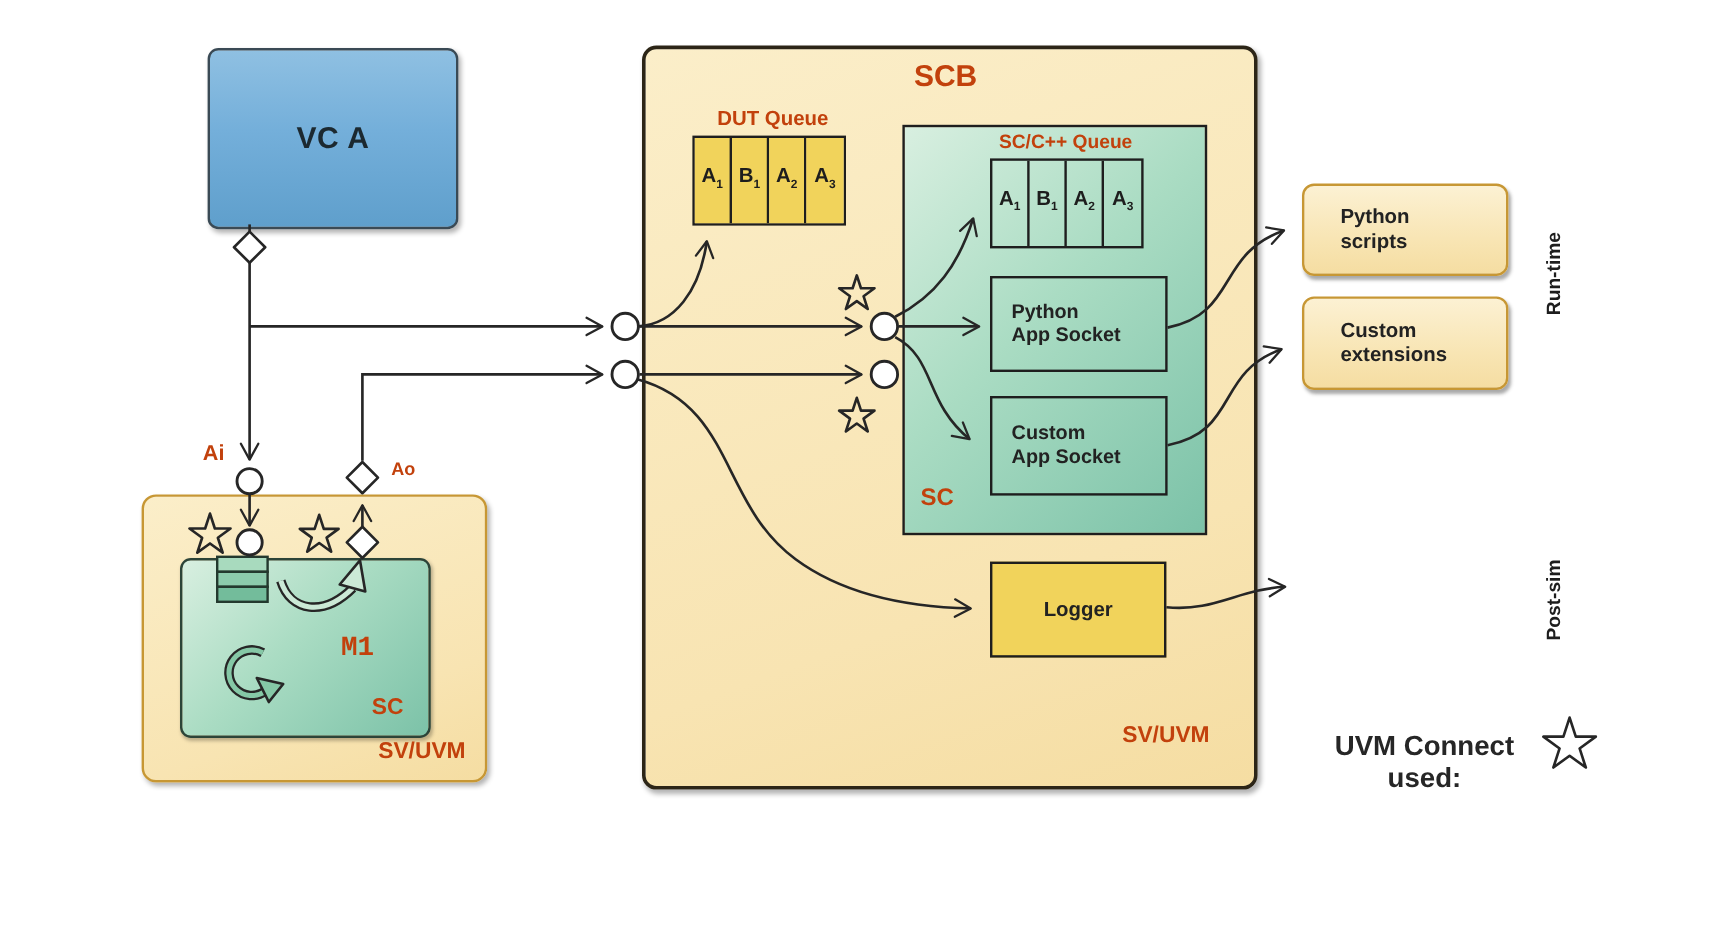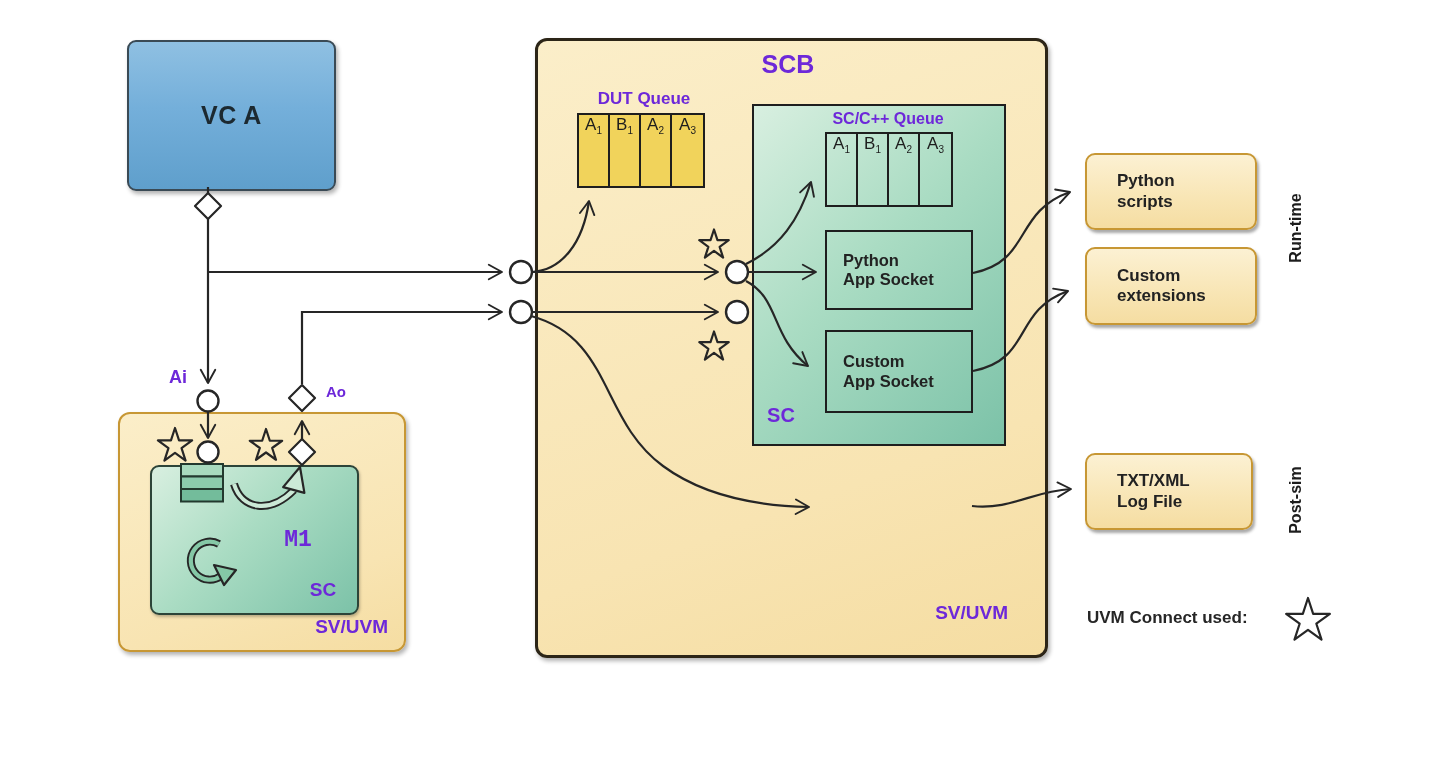--- a/index.html
+++ b/index.html
@@ -24,28 +24,28 @@
   
   .greenbox{background:linear-gradient(135deg,#D8EFE0 0%,#AADCC3 45%,#7CC2A8 100%);}
   .m1box{border:2.4px solid #2C4438;border-radius:9px;box-shadow:1px 2px 3px rgba(0,0,0,.25);}
   .scbox{border:2.4px solid #1e1e1e;}
   
   .vca{
     background:linear-gradient(180deg,#8FC0E2 0%,#74AFDA 45%,#5F9FCC 100%);
     border:2.5px solid #3A4A55;border-radius:9px;
     box-shadow:2px 3px 4px rgba(0,0,0,.30);
     display:flex;align-items:center;justify-content:center;
-    font-size:25px;font-weight:700;letter-spacing:.5px;color:#1c2930;
+    font-size:25px;font-weight:700;letter-spacing:.5px;color:#1c2930;margin-left:46px;
   }
   
   .queue{display:flex;border:2.5px solid #1e1e1e;box-sizing:border-box;}
   .queue .cell{
     width:31.5px;box-sizing:border-box;border-right:2.3px solid #1e1e1e;
-    display:flex;align-items:flex-start;justify-content:center;padding-bottom:5px;
-    font-size:17px;font-weight:400;color:#1d1d1d;
+    display:flex;align-items:center;justify-content:center;padding-bottom:5px;
+    font-size:17px;font-weight:700;color:#1d1d1d;
   }
   .queue .cell:last-child{border-right:none;}
   .queue .cell sub{font-size:10px;line-height:1;transform:translateY(1px);}
   .dutq .cell{background:#F1D35B;}
   
   .sock{
     border:2.3px solid #1e1e1e;box-sizing:border-box;
     display:flex;flex-direction:column;justify-content:center;
     padding-left:16px;font-size:16.5px;font-weight:600;line-height:1.18;color:#222;
   }
@@ -55,21 +55,21 @@
     font-size:17px;font-weight:600;color:#222;
   }
   
   .obox{
     background:linear-gradient(180deg,#FCF1D3 0%,#F8E5B4 60%,#F5DDA2 100%);
     border:2.3px solid #C79734;border-radius:10px;
     box-shadow:2px 3px 3px rgba(40,40,40,.40);
     box-sizing:border-box;display:flex;flex-direction:column;justify-content:center;
     padding-left:30px;font-size:17px;font-weight:600;line-height:1.18;color:#222;
   }
-  .lbl{font-weight:700;color:#6d28d9;}
+  .lbl{font-weight:700;color:#c2410c;}
   .vlabel{
     width:120px;height:22px;text-align:center;font-size:16px;font-weight:600;
     transform:rotate(-90deg);color:#1d1d1d;
   }
   svg.overlay{position:absolute;left:0;top:0;z-index:10;pointer-events:none;}
 </style>
 </head>
 <body>
 
 <div id="canvas">
@@ -126,37 +126,36 @@
   <div class="abs sock" style="left:825px;top:230px;width:148px;height:80px;">
     <div>Python</div>
     <div>App Socket</div>
   </div>
   <div class="abs sock" style="left:825px;top:330px;width:148px;height:83px;">
     <div>Custom</div>
     <div>App Socket</div>
   </div>
   <div class="abs lbl" style="left:756px;top:404px;width:50px;text-align:center;font-size:20px;">SC</div>
 
+  <div class="abs logger" style="left:825px;top:468px;width:147px;height:80px;">
+    <span>Logger</span>
+  </div>
 
   <div class="abs obox" style="left:1085px;top:153px;width:172px;height:77px;">
     <div>Python</div>
     <div>scripts</div>
   </div>
   <div class="abs obox" style="left:1085px;top:247px;width:172px;height:78px;">
     <div>Custom</div>
     <div>extensions</div>
   </div>
-  <div class="abs obox" style="left:1085px;top:453px;width:168px;height:77px;">
-    <div>TXT/XML</div>
-    <div>Log File</div>
-  </div>
   <div class="abs vlabel" style="left:1238px;top:217px;">Run-time</div>
   <div class="abs vlabel" style="left:1238px;top:489px;">Post-sim</div>
 
-  <div class="abs" style="left:1087px;top:608px;width:200px;font-size:17px;font-weight:600;">UVM Connect used:</div>
+  <div class="abs" style="left:1087px;top:608px;width:200px;font-size:23px;font-weight:600;text-align:center;">UVM Connect used:</div>
 
   <svg class="overlay" width="1440" height="782" viewBox="0 0 1440 782">
     <defs>
       <marker id="ah" viewBox="0 0 12 12" refX="10" refY="6" markerWidth="9" markerHeight="9" orient="auto" markerUnits="strokeWidth">
         <path d="M2,1.6 L10,6 L2,10.4" fill="none" stroke="#262626" stroke-width="1.15" stroke-linecap="round" stroke-linejoin="round"></path>
       </marker>
     </defs>
 
     <g fill="none" stroke="#262626" stroke-width="2.2">
       <path d="M208,187 L208,200"></path>

